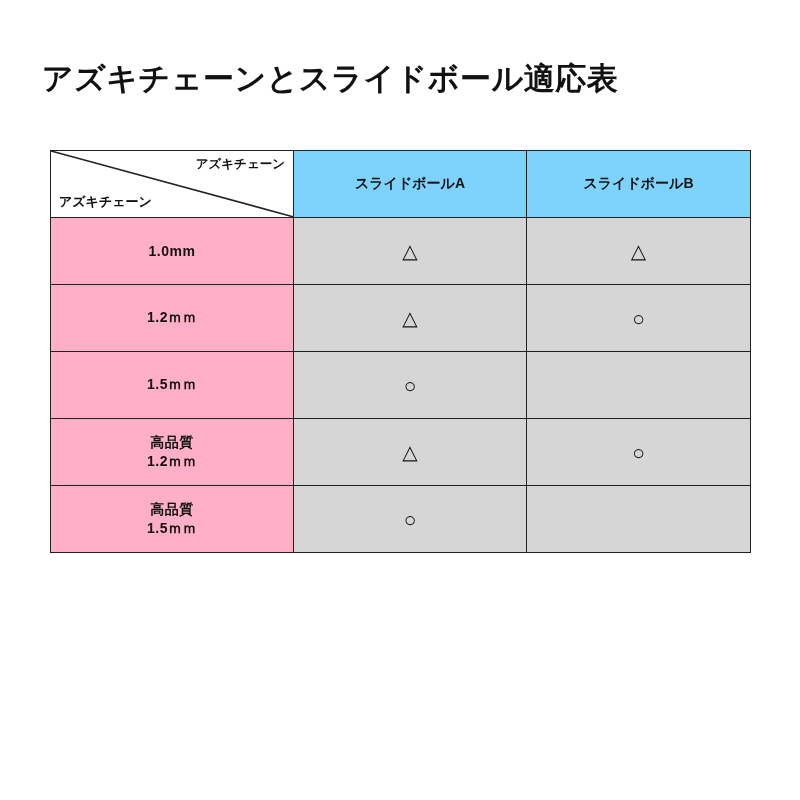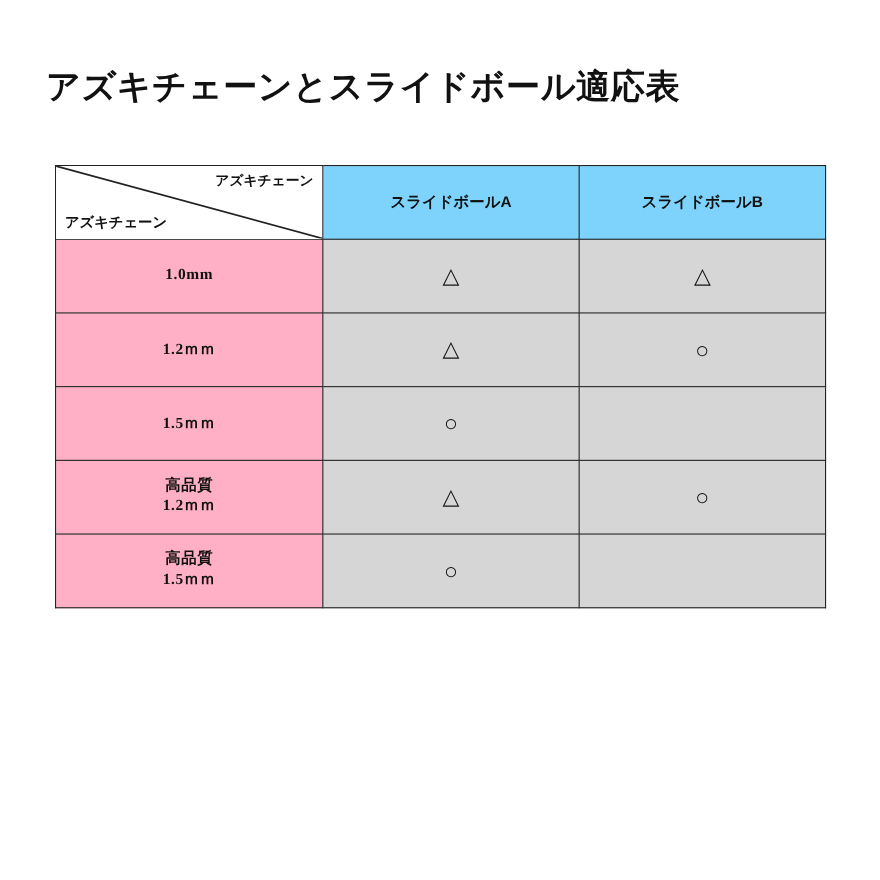--- a/index.html
+++ b/index.html
@@ -94,21 +94,20 @@
     font-weight: bold;
     color: #111;
   }
   .rowhead {
     background: #ffb0c6;
     height: 66px;
     font-size: 14.5px;
     font-weight: bold;
     color: #111;
     letter-spacing: 0.5px;
-    font-family: Liberation Serif, serif;
   }
   .rowhead .two-line {
     line-height: 1.35;
   }
   .cell {
     background: #d6d6d6;
     height: 66px;
     font-size: 20px;
     font-weight: normal;
     color: #111;

